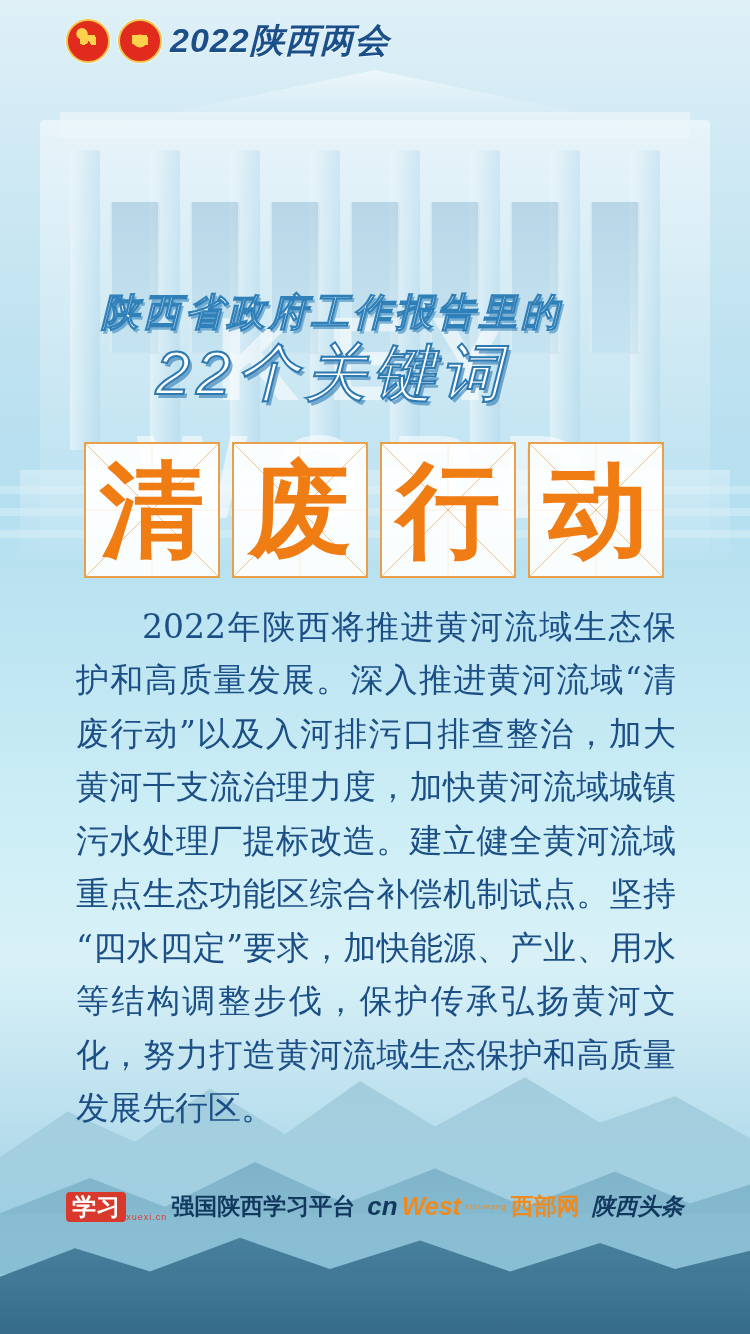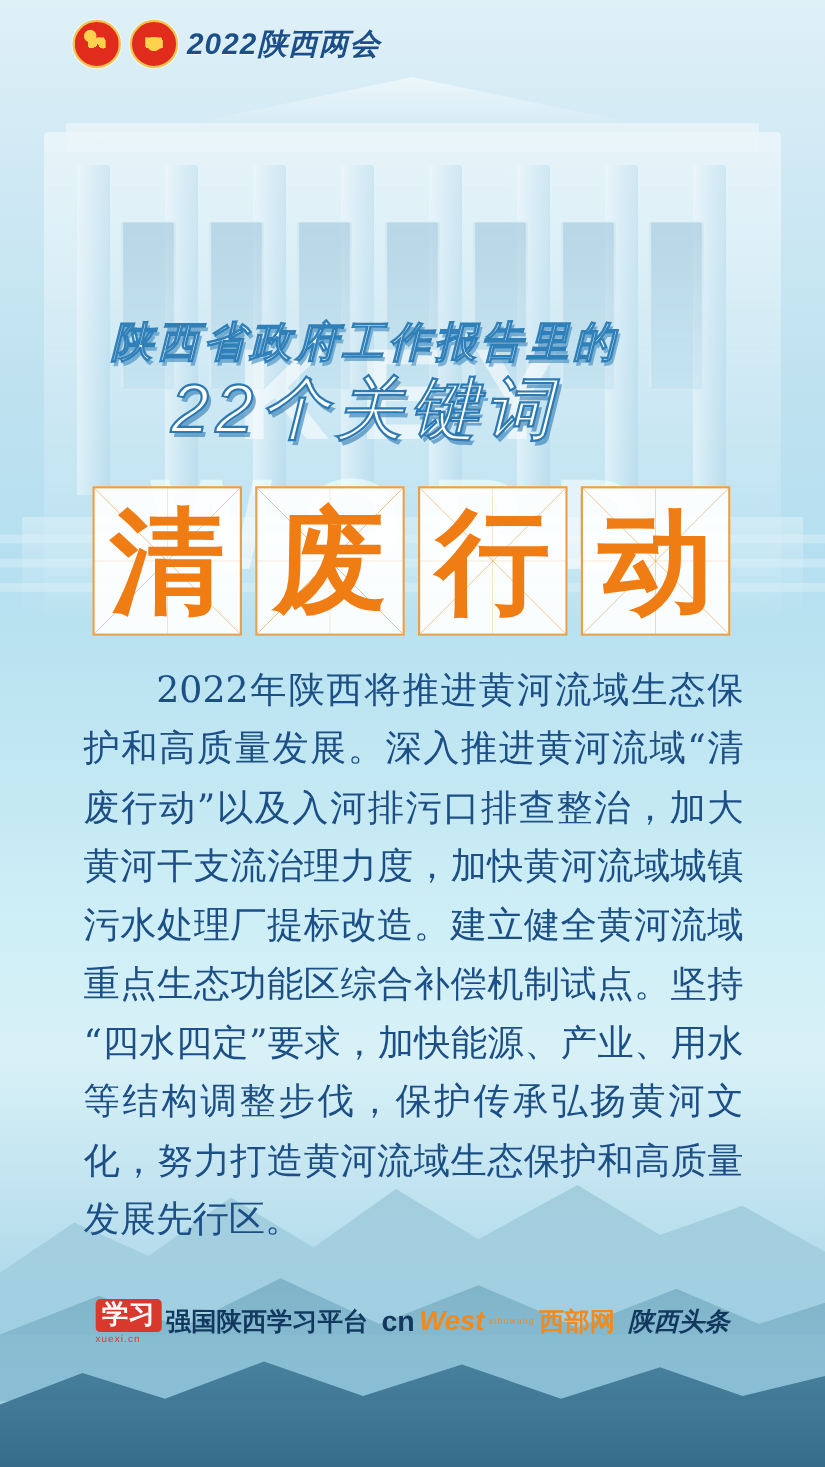--- a/index.html
+++ b/index.html
@@ -124,21 +124,21 @@
     position: absolute;
     left: 50%; top: 48%;
     width: 16px; height: 10px;
     transform: translate(-50%,-50%);
     background:
       radial-gradient(circle at 20% 40%, #ffd24d 0 40%, transparent 41%),
       radial-gradient(circle at 70% 20%, #ffd24d 0 28%, transparent 29%),
       radial-gradient(circle at 85% 60%, #ffd24d 0 28%, transparent 29%);
   }
   .header-title {
-    font-size: 27px;
+    font-size: 34px;
     font-weight: bold;
     font-style: italic;
     color: #1b4f8a;
     letter-spacing: 1px;
     text-shadow: 0 1px 0 rgba(255,255,255,.7);
     white-space: nowrap;
   }
 
   
   .title-wrap {
@@ -270,39 +270,39 @@
     background: #d9392c;
     color: #fff;
     font-size: 24px;
     font-weight: bold;
     padding: 3px 6px;
     border-radius: 4px;
     line-height: 1;
   }
   .f-xuexi {
     display: flex;
-    flex-direction: column;
-    align-items: flex-start;
+    align-items: flex-end;
     line-height: 1;
   }
   .f-xuexi-sub {
     font-size: 9px;
     color: #d9392c;
     letter-spacing: 1px;
     margin-top: 2px;
   }
   .f-dark {
     font-size: 23px;
     font-weight: bold;
     color: #12385e;
     white-space: nowrap;
   }
   .f-cn {
     font-size: 26px;
     font-weight: bold;
+    font-style: italic;
     color: #12385e;
   }
   .f-west {
     font-size: 25px;
     font-weight: bold;
     font-style: italic;
     color: #ef8a1e;
   }
   .f-orange {
     font-size: 23px;

